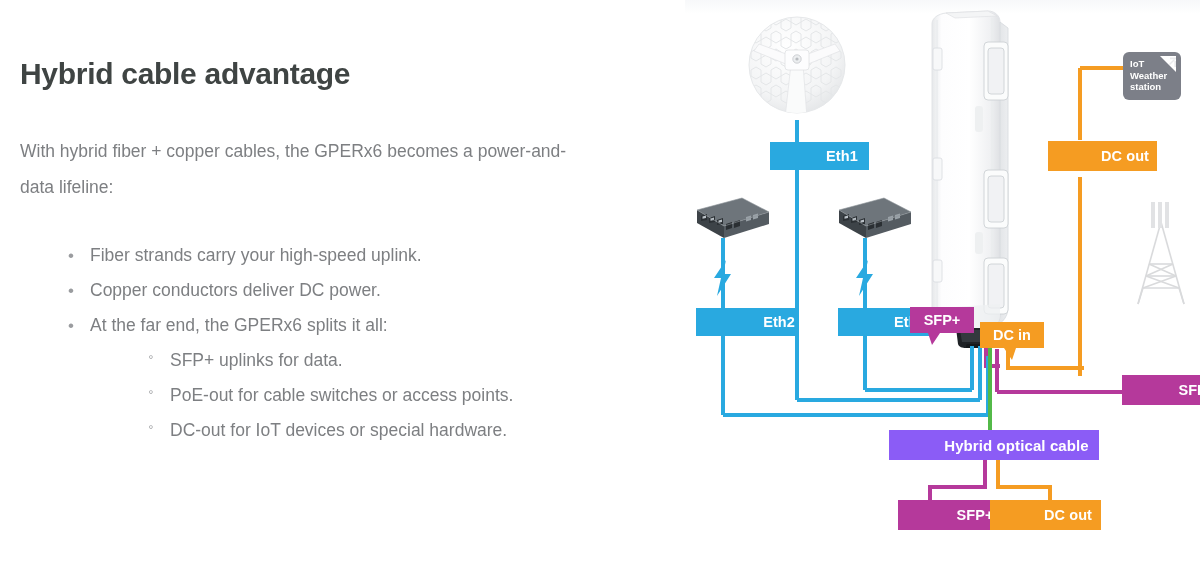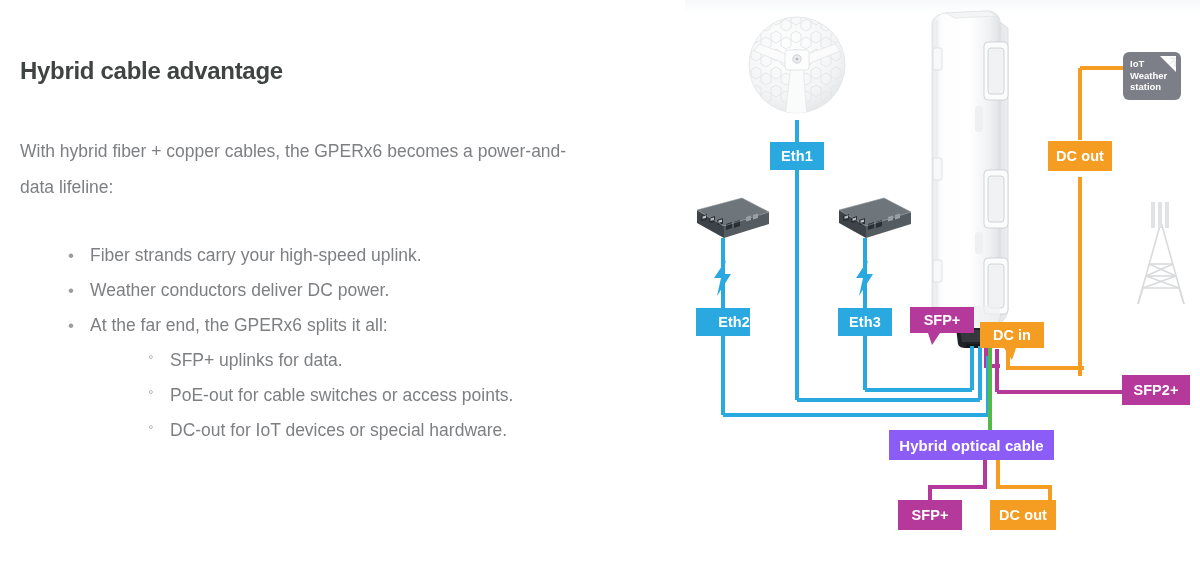--- a/index.html
+++ b/index.html
@@ -12,21 +12,21 @@
   }
   .page{position:relative;width:1200px;height:563px;}
 
   
   .text-col{
     position:absolute; left:0; top:0; width:660px; height:563px;
     padding:0; box-sizing:border-box;
   }
   .title{
     position:absolute; left:20px; top:57px;
-    font-size:24px; font-weight:bold; color:#3f4443;
+    font-size:30px; font-weight:bold; color:#3f4443;
     letter-spacing:-0.3px;
   }
   .intro{
     position:absolute; left:20px; top:133px; width:580px;
     font-size:17.5px; color:#7d7f82; line-height:36px;
     font-weight:400;
   }
   .bullets{
     position:absolute; left:20px; top:238px; width:620px;
   }
@@ -56,20 +56,21 @@
   
   .lay{position:absolute;}
 
   
   .lbl{
     position:absolute;
     display:flex; align-items:center; justify-content:center;
     color:#ffffff; font-weight:bold; font-size:14.5px;
     white-space:nowrap; letter-spacing:0.1px;
     line-height:1;
+    padding-left:45px;
   }
   .lbl.blue{background:#29a9e0;}
   .lbl.orange{background:#f59c22;}
   .lbl.magenta{background:#b5399b;}
   .lbl.green{background:#8b5cf6;text-align:right;}
 
   
   .iot-box{
     position:absolute;
     background:#7c7f88; color:#ffffff;
@@ -95,21 +96,21 @@
 
     <div class="bullets">
 
       <div class="bullet-row lvl1">
         <span class="bullet-mark">•</span>
         <span class="bullet-text">Fiber strands carry your high-speed uplink.</span>
       </div>
 
       <div class="bullet-row lvl1">
         <span class="bullet-mark">•</span>
-        <span class="bullet-text">Weather conductors deliver DC power.</span>
+        <span class="bullet-text">Copper conductors deliver DC power.</span>
       </div>
 
       <div class="bullet-row lvl1">
         <span class="bullet-mark">•</span>
         <span class="bullet-text">At the far end, the GPERx6 splits it all:</span>
       </div>
 
       <div class="bullet-row lvl2">
         <span class="bullet-mark">°</span>
         <span class="bullet-text">SFP+ uplinks for data.</span>

